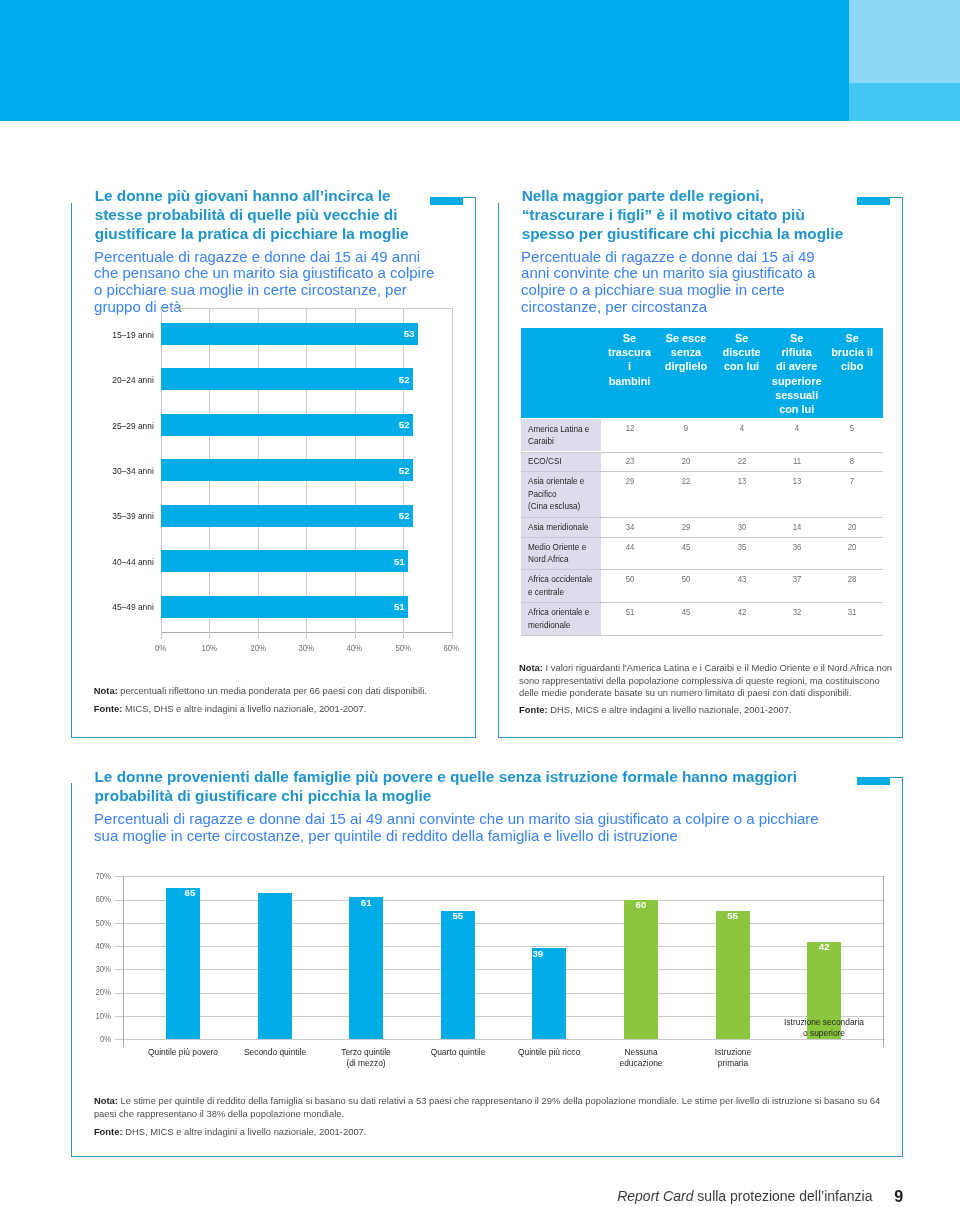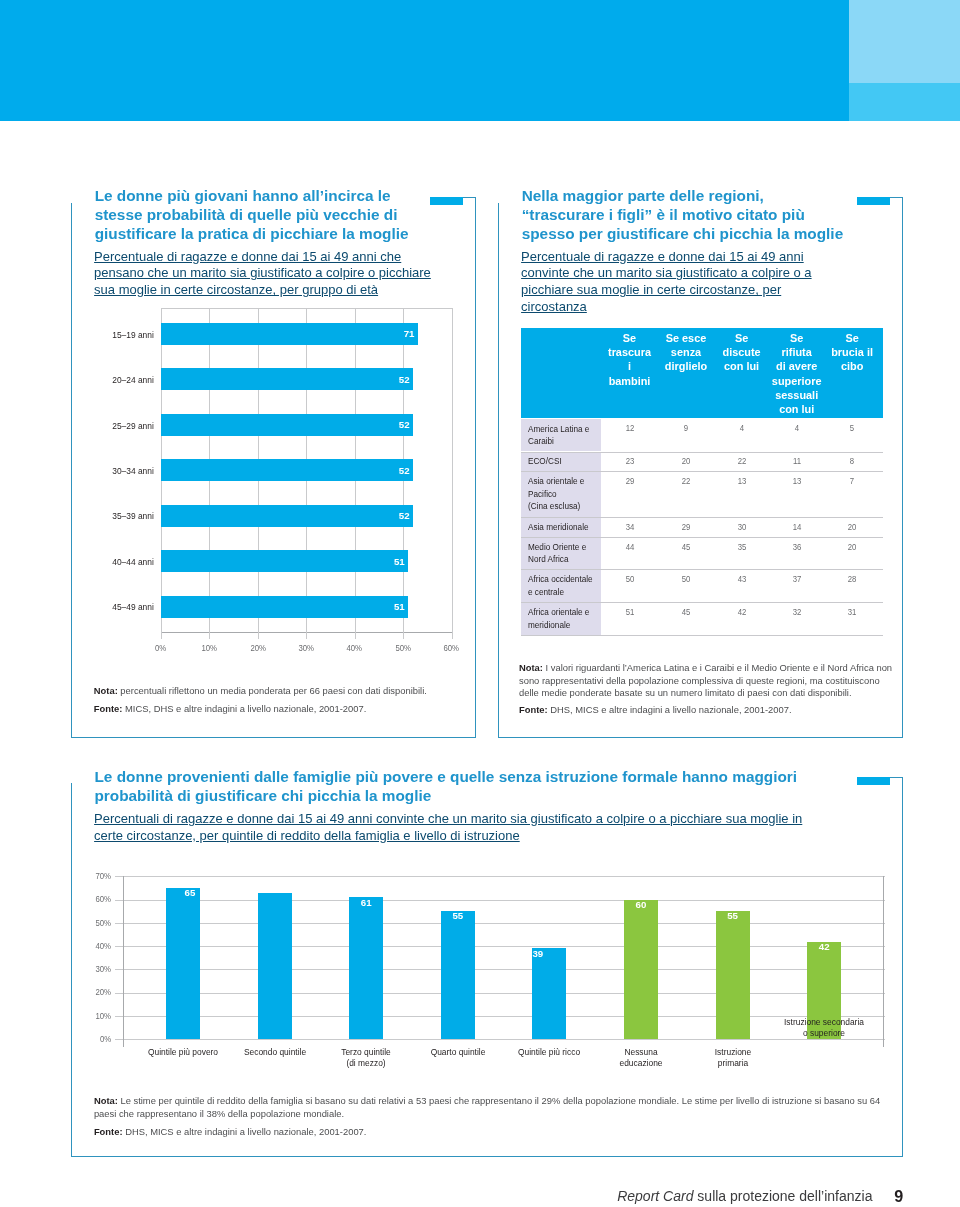--- a/index.html
+++ b/index.html
@@ -8,21 +8,21 @@
   .abs{position:absolute;}
   #hdr-main{left:0;top:0;width:849px;height:121px;background:#00abec;}
   #hdr-pale{left:849px;top:0;width:111px;height:83px;background:#8bd8f7;}
   #hdr-mid{left:849px;top:83px;width:111px;height:38px;background:#43c8f4;}
   .panel{border:1.05px solid #2f93be;box-sizing:border-box;}
   #panel-a{left:71.2px;top:197.2px;width:404.4px;height:540.5px;}
   #panel-b{left:498.3px;top:197.2px;width:404.4px;height:540.5px;}
   #panel-c{left:71.2px;top:777.2px;width:831.5px;height:380px;}
   .accent-bar{position:absolute;background:#00ace8;}
   .ttl{position:absolute;font-size:15.35px;line-height:18.7px;font-weight:bold;color:#1f94cc;}
-  .sub{position:absolute;font-size:13px;line-height:16.9px;color:#0c4a6e;text-decoration:underline;}
+  .sub{position:absolute;font-size:15px;line-height:16.9px;color:#3b82f6;}
   .note{position:absolute;font-size:9.4px;line-height:12.3px;color:#4d4e50;}
   .note b{font-weight:bold;color:#231f20;}
   .axlbl{position:absolute;font-size:9.2px;color:#6d6e71;white-space:nowrap;}
   .axlbl span{display:inline-block;transform:scaleX(0.85);transform-origin:center;}
   .catlbl{position:absolute;font-size:9.5px;color:#231f20;white-space:nowrap;text-align:right;}
   .catlbl span,.catlbl div{display:block;transform:scaleX(0.885);}
   .gl{position:absolute;background:#c9cacc;}
   .bar{position:absolute;}
   .barval{position:absolute;font-size:9.7px;font-weight:bold;color:#fff;white-space:nowrap;}
   .tbl-head{position:absolute;background:#00ace8;}
@@ -61,21 +61,21 @@
 <div class="gl" style="left:161px;top:308px;width:290.5px;height:0.8px;background:#c9cacc"></div>
 <div class="gl" style="left:161px;top:631.6px;width:290.5px;height:0.8px;background:#a7a9ac"></div>
 <div class="gl" style="left:161px;top:308px;width:0.8px;height:330.8px"></div>
 <div class="gl" style="left:209.417px;top:308px;width:0.8px;height:330.8px"></div>
 <div class="gl" style="left:257.833px;top:308px;width:0.8px;height:330.8px"></div>
 <div class="gl" style="left:306.25px;top:308px;width:0.8px;height:330.8px"></div>
 <div class="gl" style="left:354.667px;top:308px;width:0.8px;height:330.8px"></div>
 <div class="gl" style="left:403.083px;top:308px;width:0.8px;height:330.8px"></div>
 <div class="gl" style="left:451.5px;top:308px;width:0.8px;height:330.8px"></div>
 <div class="bar" style="left:161px;top:322.9px;width:256.608px;height:21.8px;background:#00ace8"></div>
-<div class="barval" style="left:161px;top:328.2px;width:253.408px;text-align:right">71</div>
+<div class="barval" style="left:161px;top:328.2px;width:253.408px;text-align:right">53</div>
 <div class="catlbl" style="left:53px;top:328.6px;width:107px">
       <span>15–19 anni</span>
     </div>
 <div class="bar" style="left:161px;top:368.37px;width:251.767px;height:21.8px;background:#00ace8"></div>
 <div class="barval" style="left:161px;top:373.67px;width:248.567px;text-align:right">52</div>
 <div class="catlbl" style="left:53px;top:374.07px;width:107px">
       <span>20–24 anni</span>
     </div>
 <div class="bar" style="left:161px;top:413.84px;width:251.767px;height:21.8px;background:#00ace8"></div>
 <div class="barval" style="left:161px;top:419.14px;width:248.567px;text-align:right">52</div>

